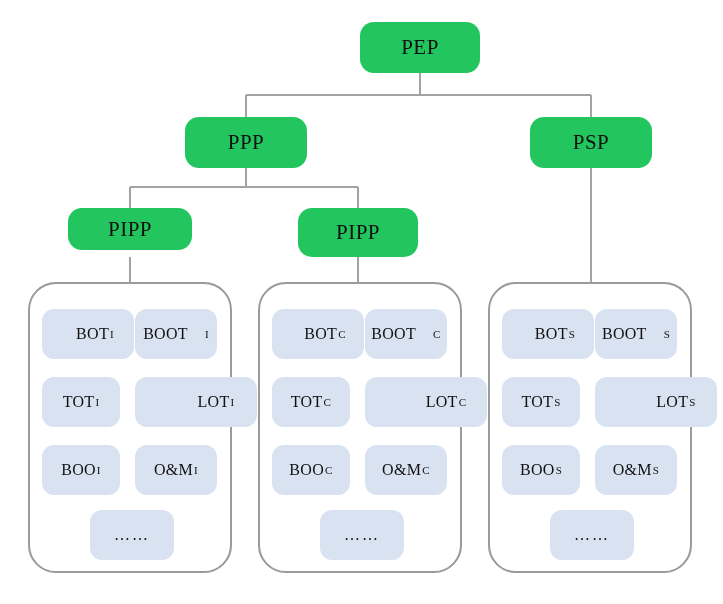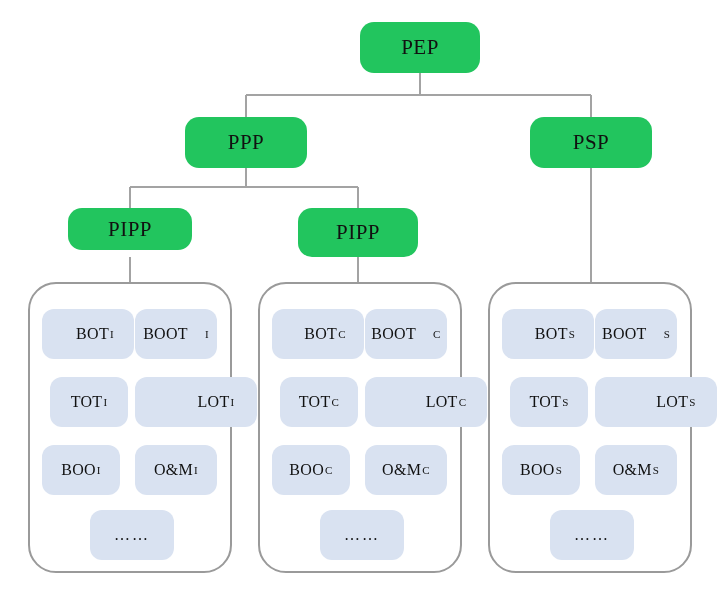--- a/index.html
+++ b/index.html
@@ -24,21 +24,21 @@
     border:2px solid #9a9a9a;border-radius:28px;background:#ffffff;box-sizing:border-box;
   }
   #g-i{left:28px;} #g-c{left:258px;} #g-s{left:488px;}
   .pill{
     position:absolute;display:flex;align-items:center;justify-content:center;
     background:#d9e2f1;border-radius:12px;font-size:16px;letter-spacing:.3px;
   }
   .pill sub{font-size:11px;line-height:1;margin-left:1px;}
   .p-a{left:12px; top:25px; width:78px;height:50px;padding-left:14px;}
   .p-b{left:105px;top:25px; width:82px;height:50px;gap:16px;}
-  .p-c{left:12px; top:93px; width:78px;height:50px;margin-left:8px;}
+  .p-c{left:12px; top:93px; width:78px;height:50px;}
   .p-d{left:105px;top:93px; width:82px;height:50px;padding-left:40px;}
   .p-e{left:12px; top:161px;width:78px;height:50px;}
   .p-f{left:105px;top:161px;width:82px;height:50px;}
   .p-g{left:60px; top:226px;width:84px;height:50px;letter-spacing:2px;}
 </style>
 </head>
 <body>
 
 <div class="canvas">
 

